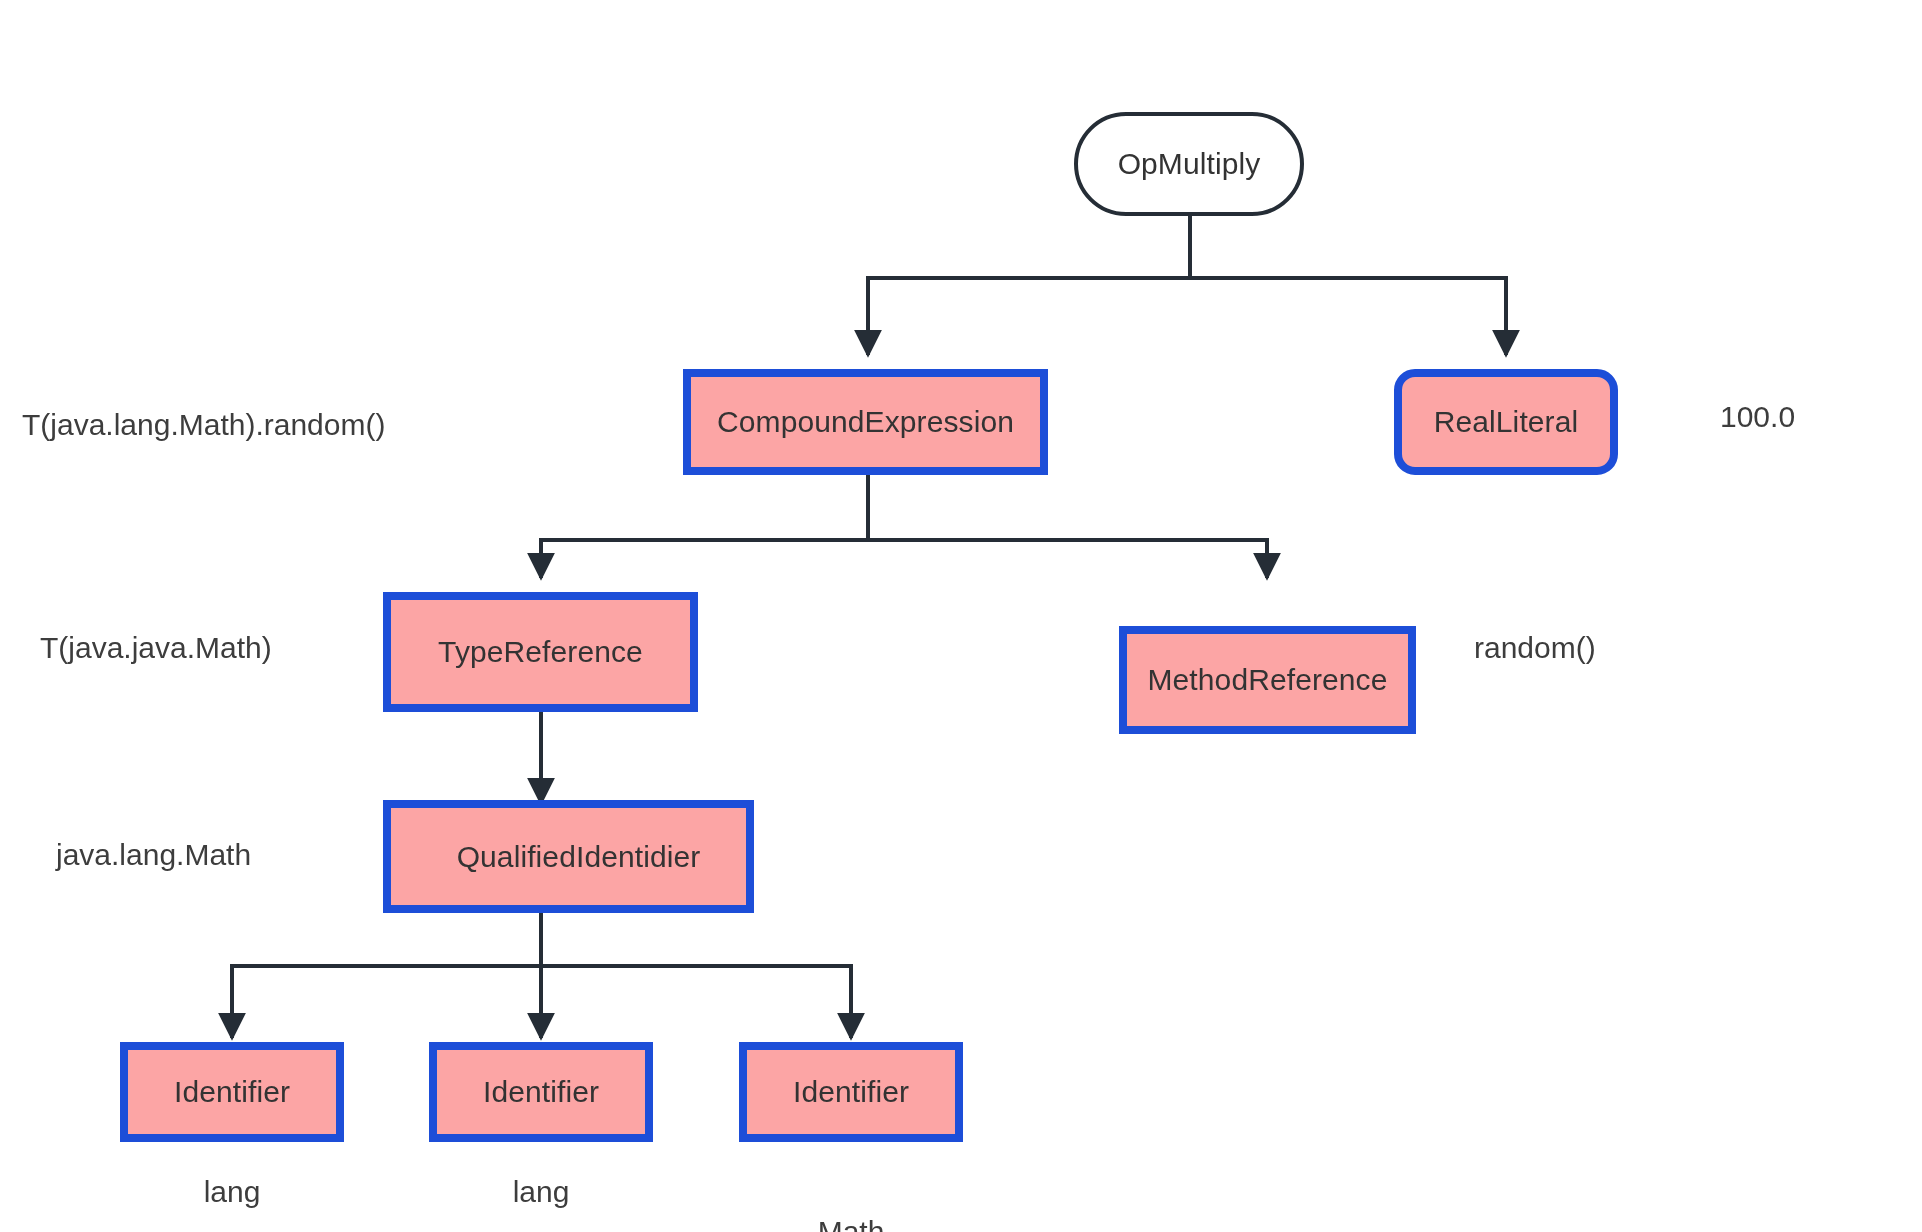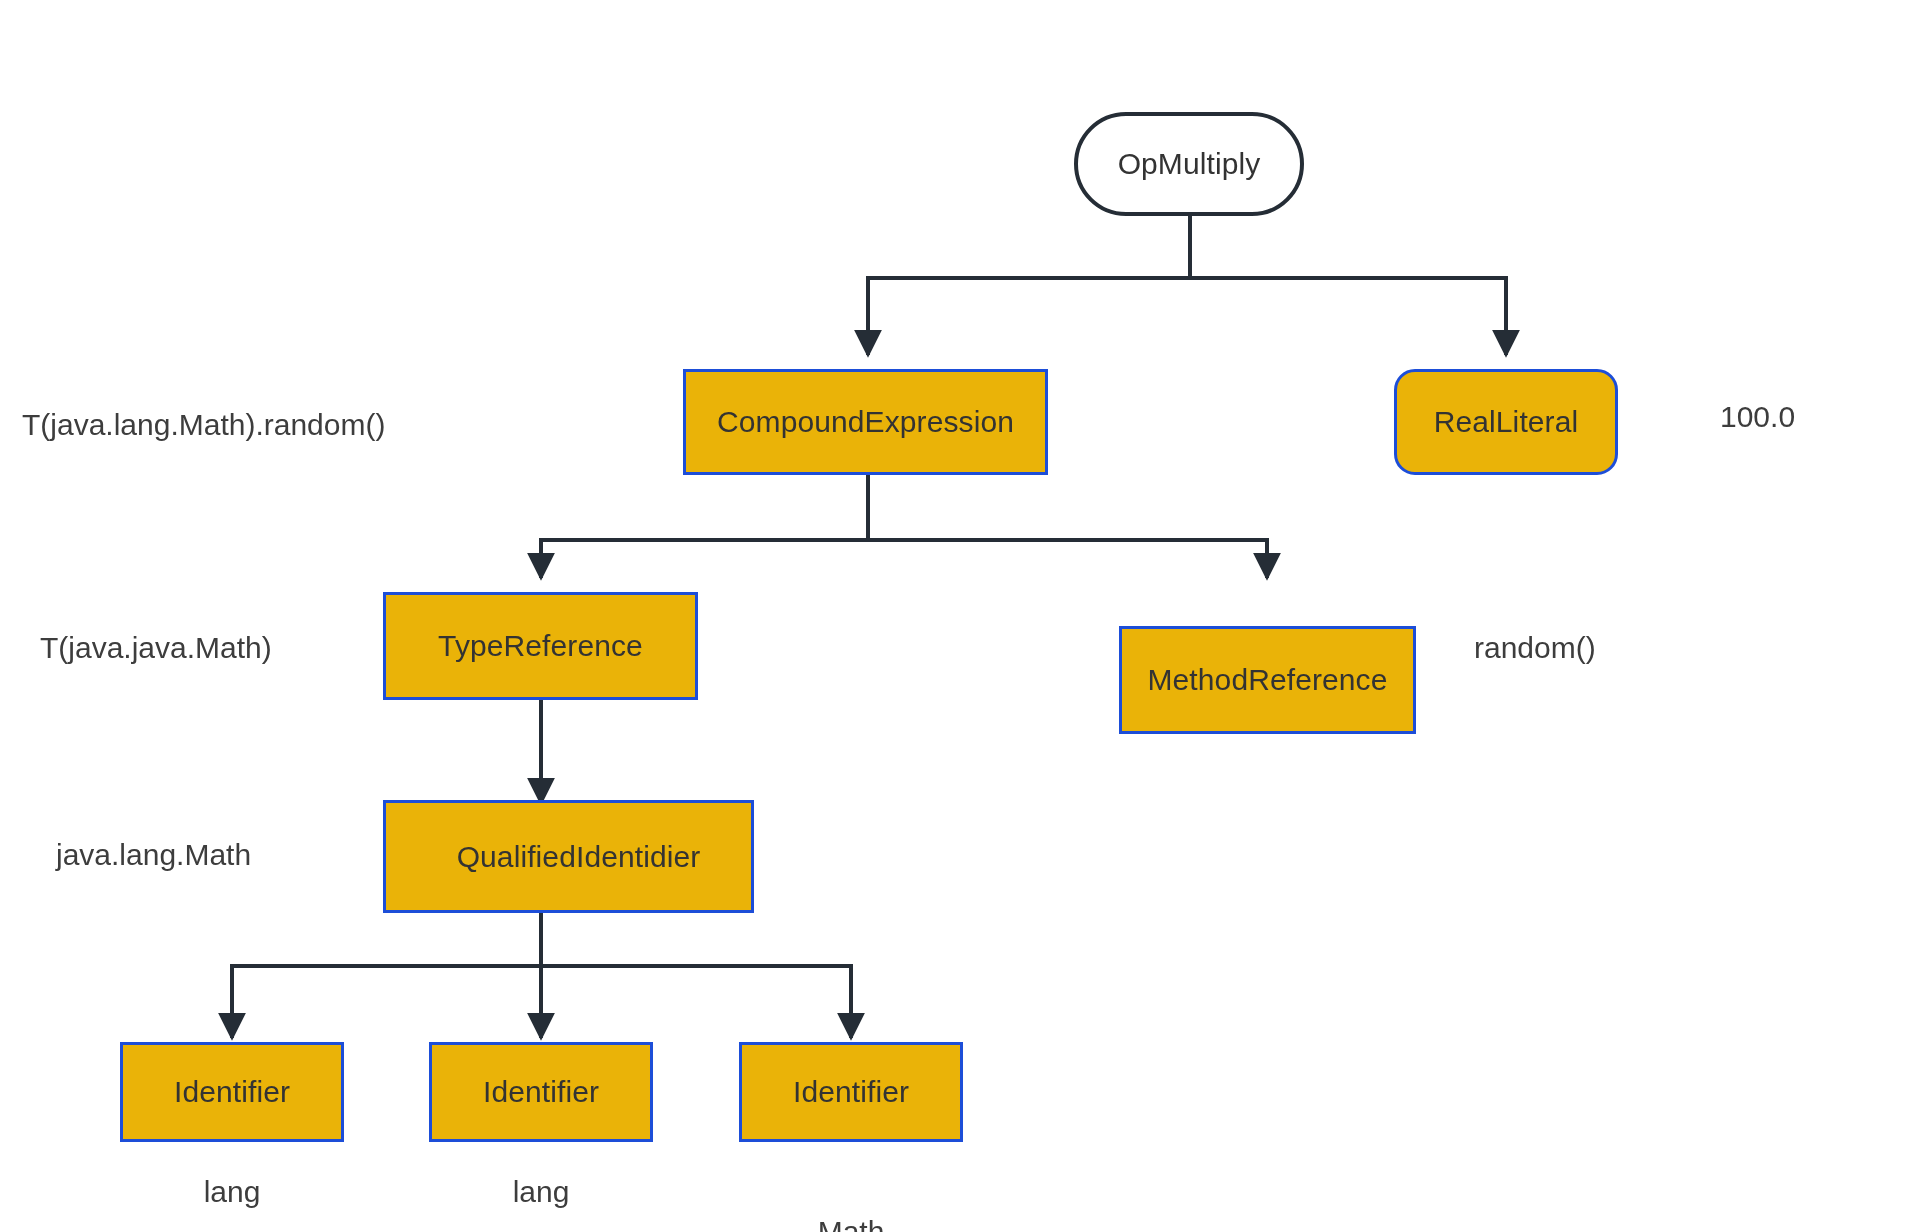--- a/index.html
+++ b/index.html
@@ -28,22 +28,22 @@
     width: 1922px;
     height: 1232px;
     pointer-events: none;
   }
   .node {
     position: absolute;
     box-sizing: border-box;
     display: flex;
     align-items: center;
     justify-content: center;
-    background: #eab308;
-    border: 3px solid #1d4ed8;
+    background: #fca5a5;
+    border: 8px solid #1d4ed8;
     color: #333333;
     font-size: 30px;
     letter-spacing: 0.1px;
     white-space: nowrap;
   }
   .node.root {
     background: #ffffff;
     border: 4px solid #252d36;
     border-radius: 52px;
   }
@@ -105,21 +105,21 @@
   </div>
 
   <div class="annotation" style="left:22px; top:408px;">T(java.lang.Math).random()</div>
 
   <div class="node" style="left:1394px; top:369px; width:224px; height:106px;border-radius:21px;">
     <span>RealLiteral</span>
   </div>
 
   <div class="annotation" style="left:1720px; top:400px;text-align:right;">100.0</div>
 
-  <div class="node" style="left:383px; top:592px; width:315px; height:108px;">
+  <div class="node" style="left:383px; top:592px; width:315px; height:120px;">
     <span>TypeReference</span>
   </div>
 
   <div class="annotation" style="left:40px; top:631px;">T(java.java.Math)</div>
 
   <div class="node" style="left:1119px; top:592px; width:297px; height:108px;margin-top:34px;">
     <span>MethodReference</span>
   </div>
 
   <div class="annotation" style="left:1474px; top:631px;">random()</div>

